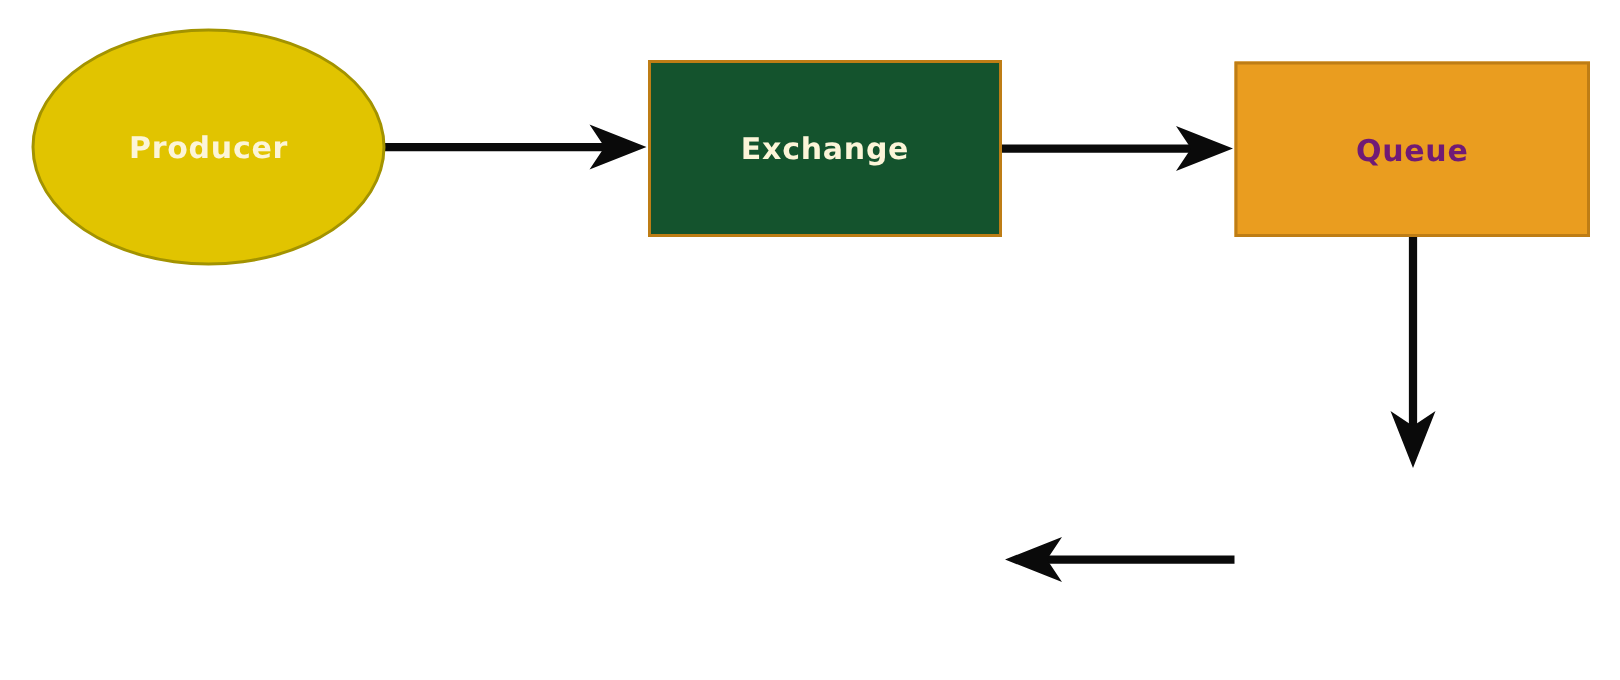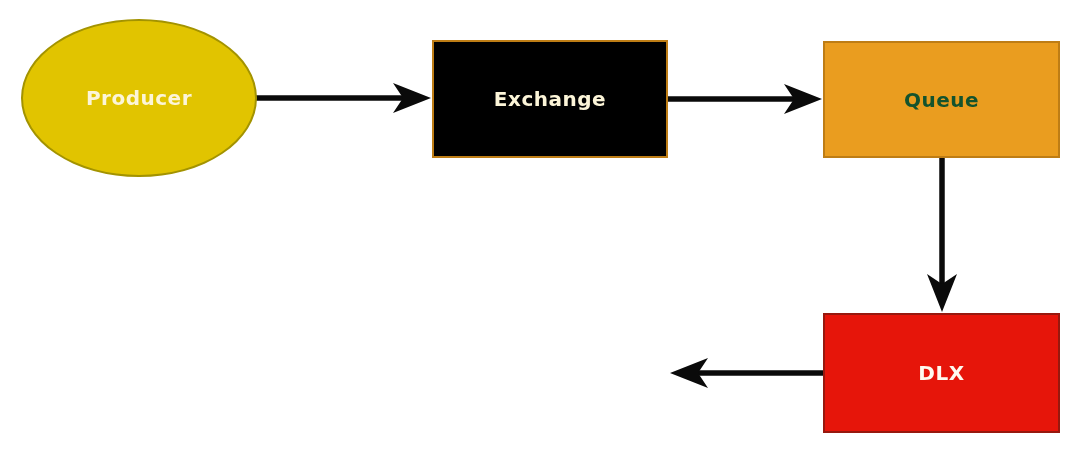--- a/index.html
+++ b/index.html
@@ -50,32 +50,32 @@
     border-radius: 50%;
     background: #E1C400;
     border: 2px solid #A39300;
     color: #FCF5D8;
   }
   .node-exchange {
     left: 432px;
     top: 40px;
     width: 236px;
     height: 118px;
-    background: #000000;
+    background: #14532d;
     border: 2px solid #BE7D15;
     color: #FCF5D8;
   }
   .node-queue {
     left: 823px;
     top: 41px;
     width: 237px;
     height: 117px;
     background: #EA9D1F;
     border: 2px solid #BE7D15;
-    color: #14532d;
+    color: #701a75;
   }
   .node-dlx {
     left: 823px;
     top: 313px;
     width: 237px;
     height: 120px;
     background: #E6150A;
     border: 2px solid #97180E;
     color: #FEFAF0;
   }
@@ -118,18 +118,15 @@
   </div>
 
   <div class="node node-exchange">
     <span>Exchange</span>
   </div>
 
   <div class="node node-queue">
     <span>Queue</span>
   </div>
 
-  <div class="node node-dlx">
-    <span>DLX</span>
-  </div>
 
 
 </div>
 
 </body></html>

